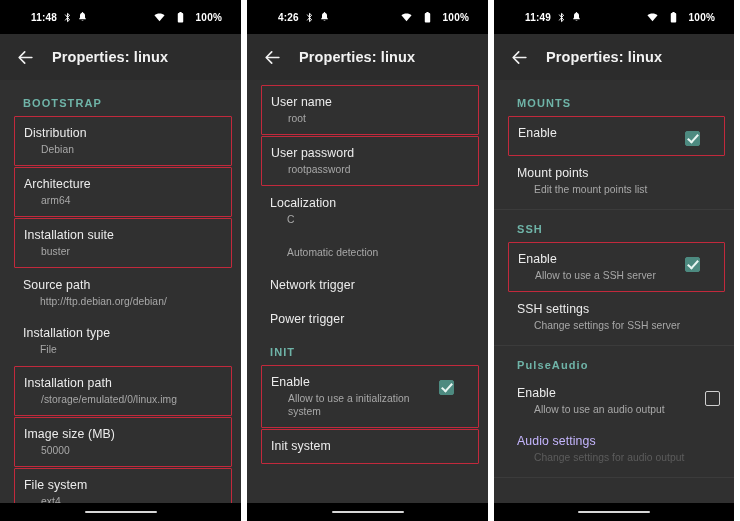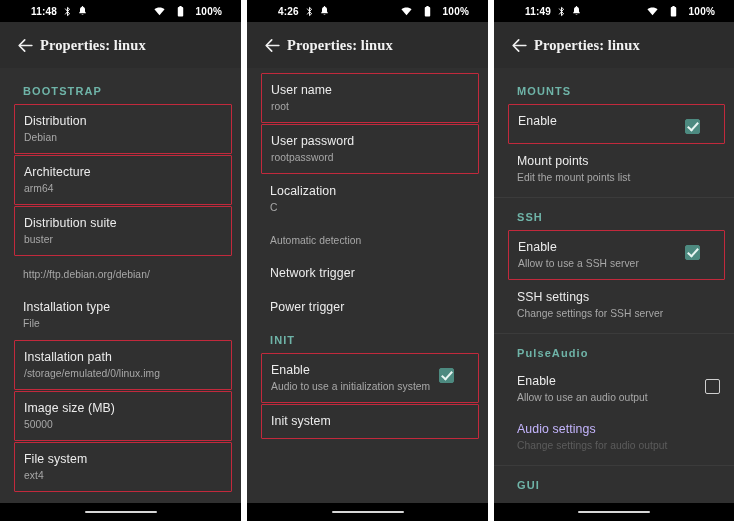--- a/index.html
+++ b/index.html
@@ -22,21 +22,21 @@
     background: #303030;
     overflow: hidden;
     display: flex;
     flex-direction: column;
   }
   .phone:nth-child(2) { width: 241px; }
   .phone:nth-child(3) { width: 240px; }
 
   
   .statusbar {
-    height: 22px;
+    height: 34px;
     background: #000000;
     color: #ffffff;
     display: flex;
     align-items: center;
     flex: 0 0 auto;
     padding: 0 11px;
     font-size: 10px;
     letter-spacing: .2px;
   }
   .sb-left { display: flex; align-items: center; gap: 7px; margin-left: 20px; }
@@ -57,22 +57,22 @@
   }
   .back-btn {
     width: 30px; height: 30px;
     display: flex; align-items: center; justify-content: center;
     cursor: pointer;
   }
   .appbar-title {
     color: #f2f2f2;
     font-size: 14.5px;
     font-weight: 700;
+    margin-left: 12px;
     letter-spacing: .1px;
-    font-family: Liberation Serif, serif;
   }
 
   
   .content {
     flex: 1 1 auto;
     background: #303030;
     overflow: hidden;
     position: relative;
     padding-top: 8px;
   }
@@ -99,20 +99,21 @@
     font-size: 12.3px;
     line-height: 15px;
     letter-spacing: .1px;
   }
   .row-sub {
     color: #a8a8a8;
     font-size: 10.3px;
     line-height: 13px;
     margin-top: 2px;
     letter-spacing: .05px;
+    margin-left: 17px;
   }
   .row.disabled .row-title { color: #c4b5fd; }
   .row.disabled .row-sub { color: #5c5c5c; }
 
   .row.boxed {
     margin: 1px 9px 1px 14px;
     padding-left: 9px;
     padding-right: 24px;
     border: 1.6px solid #c2293c;
     border-radius: 1px;
@@ -221,26 +222,27 @@
           </div>
         </div>
         <div class="row boxed">
           <div class="row-texts">
             <div class="row-title">Architecture</div>
             <div class="row-sub">arm64</div>
           </div>
         </div>
         <div class="row boxed">
           <div class="row-texts">
-            <div class="row-title">Distribution suite</div>
+            <div class="row-title">Installation suite</div>
             <div class="row-sub">buster</div>
           </div>
         </div>
         <div class="row">
           <div class="row-texts">
+            <div class="row-title">Source path</div>
             <div class="row-sub">http://ftp.debian.org/debian/</div>
           </div>
         </div>
         <div class="row">
           <div class="row-texts">
             <div class="row-title">Installation type</div>
             <div class="row-sub">File</div>
           </div>
         </div>
         <div class="row boxed">
@@ -340,21 +342,21 @@
         </div>
         <div class="row">
           <div class="row-texts">
             <div class="row-title">Power trigger</div>
           </div>
         </div>
         <div class="section-header">INIT</div>
         <div class="row boxed">
           <div class="row-texts">
             <div class="row-title">Enable</div>
-            <div class="row-sub">Audio to use a initialization system</div>
+            <div class="row-sub">Allow to use a initialization system</div>
           </div>
           <div class="cbox checked"></div>
         </div>
         <div class="row boxed">
           <div class="row-texts">
             <div class="row-title">Init system</div>
           </div>
         </div>
       </div>
       <div class="navbar">
@@ -442,19 +444,18 @@
           </div>
           <div class="cbox"></div>
         </div>
         <div class="row disabled">
           <div class="row-texts">
             <div class="row-title">Audio settings</div>
             <div class="row-sub">Change settings for audio output</div>
           </div>
         </div>
         <div class="divider"></div>
-        <div class="section-header">GUI</div>
       </div>
       <div class="navbar">
         <div class="pill"></div>
       </div>
     </div>
   </div>
 
 </body></html>

